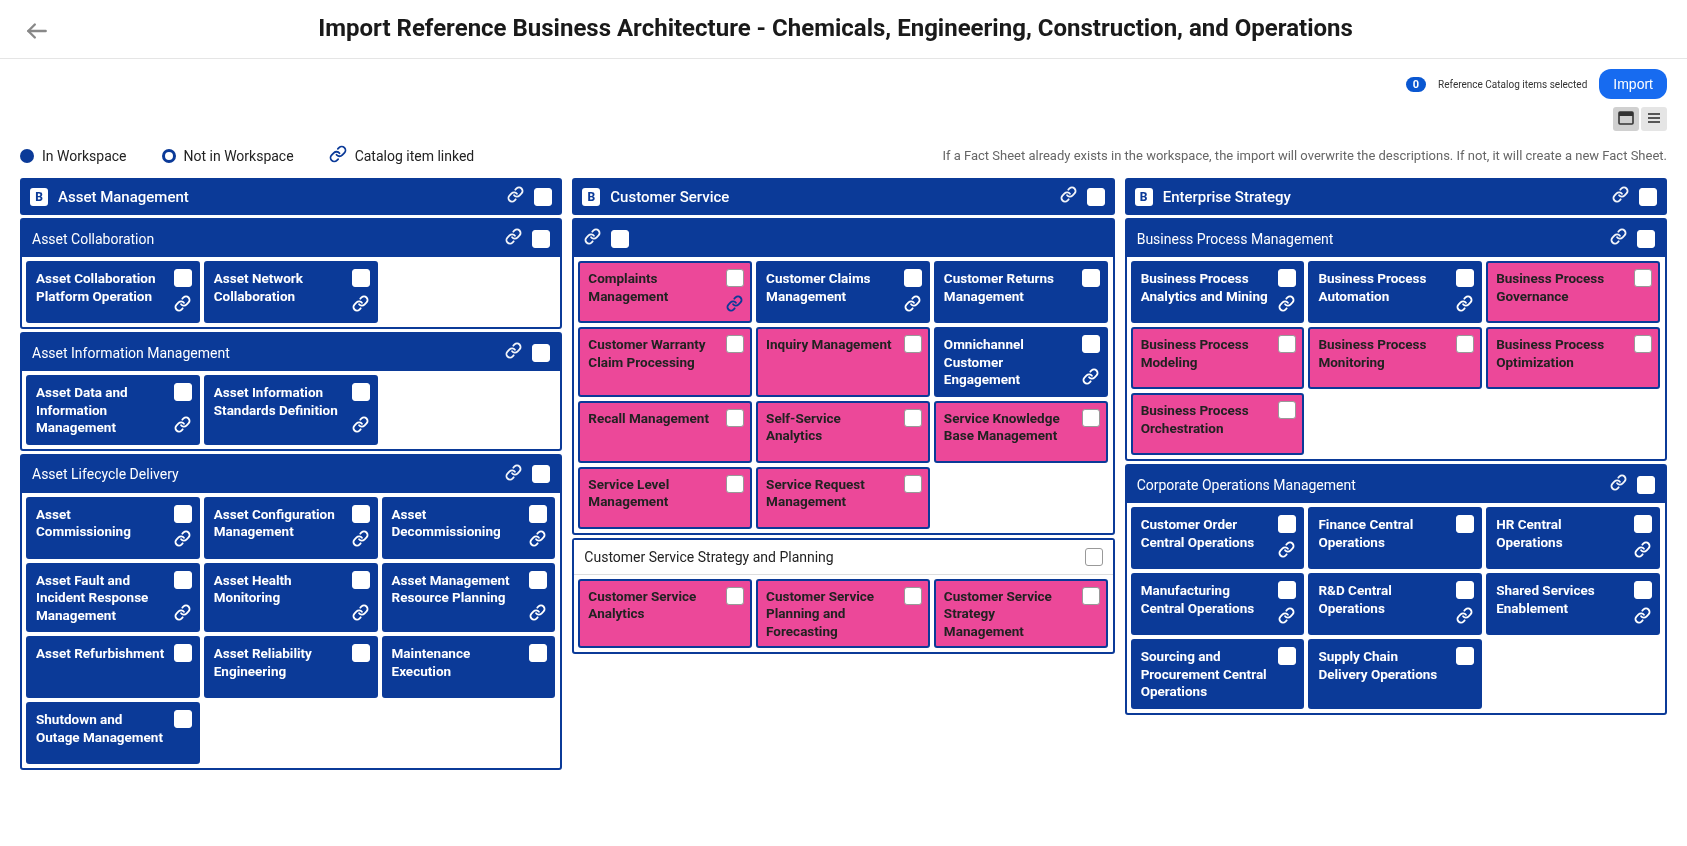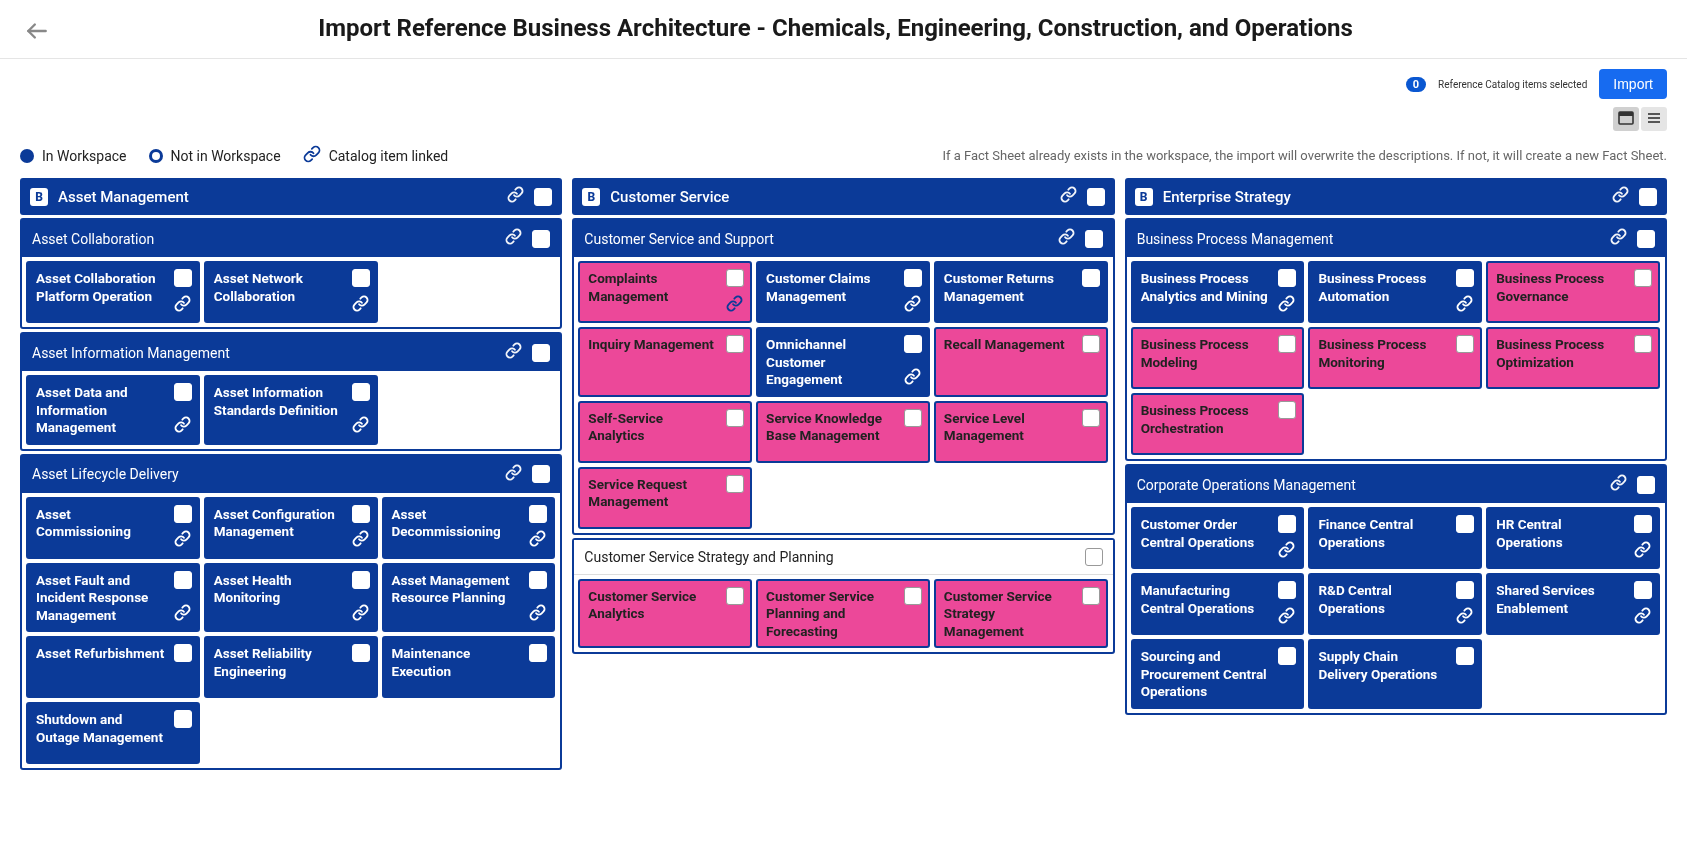--- a/index.html
+++ b/index.html
@@ -28,41 +28,41 @@
     padding: 10px 20px 6px 20px; gap: 12px;
   }
   .count-badge {
     background: #0a57d1; color: #fff;
     border-radius: 10px; font-size: 11px; font-weight: 700;
     padding: 1px 7px;
   }
   .selected-text { font-size: 10px; color: #333; }
   .import-btn {
     background: #176bf0; color: #fff;
-    border: none; border-radius: 4px;
+    border: none; border-radius: 12px;
     padding: 7px 14px; font-size: 14px; font-weight: 500;
     cursor: pointer;
   }
   .view-toolbar {
     display: flex; justify-content: flex-end; gap: 2px;
     padding: 2px 20px 8px 20px;
   }
   .view-btn {
     width: 26px; height: 24px;
     background: #e5e5e5; border: none;
     display: flex; align-items: center; justify-content: center;
     cursor: pointer; color: #444;
     border-radius: 3px;
   }
   .view-btn.active { background: #d0d0d0; }
   .legend-row {
     display: flex; justify-content: space-between; align-items: center;
     padding: 6px 20px;
   }
-  .legend-left { display: flex; gap: 22px; align-items: center; }
+  .legend-left { display: flex; gap: 35px; align-items: center; }
   .legend-item { display: flex; align-items: center; gap: 8px; font-size: 14px; }
   .circle-filled { width: 14px; height: 14px; border-radius: 50%; background: #0b3a98; }
   .circle-outline { width: 14px; height: 14px; border-radius: 50%; border: 3px solid #0b3a98; }
   .link-icon-small { color: #0b3a98; }
   .hint-text { font-size: 13px; color: #666; }
 
   .board {
     display: flex; gap: 10px;
     padding: 6px 20px 20px 20px;
     align-items: flex-start;
@@ -356,21 +356,20 @@
         <span class="hdr-title">Customer Service</span>
         <span class="hdr-link"><svg width="17" height="17" viewBox="0 0 24 24" fill="none" stroke="currentColor" stroke-width="2.6" stroke-linecap="round" stroke-linejoin="round">
             <path d="M10 13a5 5 0 0 0 7.54.54l3-3a5 5 0 0 0-7.07-7.07l-1.72 1.71"></path>
             <path d="M14 11a5 5 0 0 0-7.54-.54l-3 3a5 5 0 0 0 7.07 7.07l1.71-1.71"></path>
           </svg></span>
         <span class="chk"></span>
       </div>
       <div class="group-stack">
         <div class="group-frame">
           <div class="sub-header ">
-            <span class="sub-title">Customer Service and Support</span>
             <span class="hdr-link"><svg width="17" height="17" viewBox="0 0 24 24" fill="none" stroke="currentColor" stroke-width="2.6" stroke-linecap="round" stroke-linejoin="round">
                 <path d="M10 13a5 5 0 0 0 7.54.54l3-3a5 5 0 0 0-7.07-7.07l-1.72 1.71"></path>
                 <path d="M14 11a5 5 0 0 0-7.54-.54l-3 3a5 5 0 0 0 7.07 7.07l1.71-1.71"></path>
               </svg></span>
             <span class="chk"></span>
           </div>
           <div class="card-grid">
             <div class="card outline">
               <div class="card-title">Complaints Management</div>
               <span class="chk"></span>
@@ -382,20 +381,24 @@
             <div class="card filled">
               <div class="card-title">Customer Claims Management</div>
               <span class="chk"></span>
               <span class="link"><svg width="17" height="17" viewBox="0 0 24 24" fill="none" stroke="currentColor" stroke-width="2.6" stroke-linecap="round" stroke-linejoin="round">
                   <path d="M10 13a5 5 0 0 0 7.54.54l3-3a5 5 0 0 0-7.07-7.07l-1.72 1.71"></path>
                   <path d="M14 11a5 5 0 0 0-7.54-.54l-3 3a5 5 0 0 0 7.07 7.07l1.71-1.71"></path>
                 </svg></span>
             </div>
             <div class="card filled">
               <div class="card-title">Customer Returns Management</div>
+              <span class="chk"></span>
+            </div>
+            <div class="card outline">
+              <div class="card-title">Customer Warranty Claim Processing</div>
               <span class="chk"></span>
             </div>
             <div class="card outline">
               <div class="card-title">Inquiry Management</div>
               <span class="chk"></span>
             </div>
             <div class="card filled">
               <div class="card-title">Omnichannel Customer Engagement</div>
               <span class="chk"></span>
               <span class="link"><svg width="17" height="17" viewBox="0 0 24 24" fill="none" stroke="currentColor" stroke-width="2.6" stroke-linecap="round" stroke-linejoin="round">

